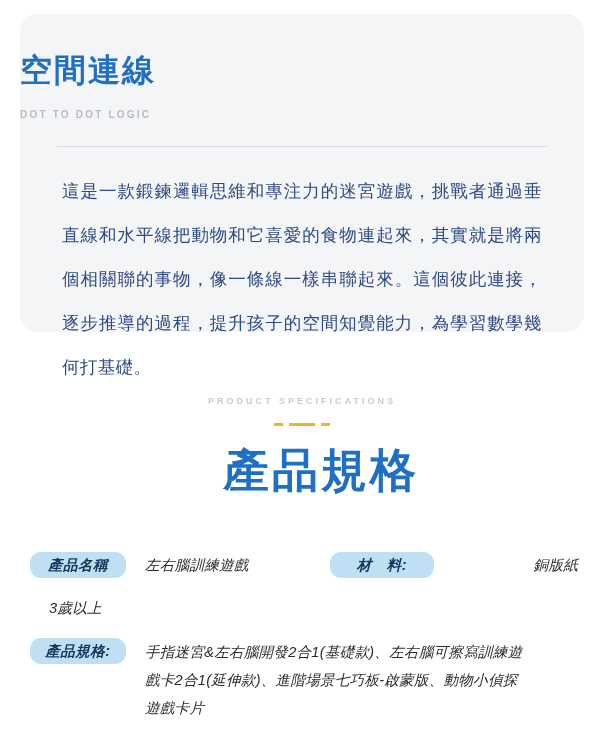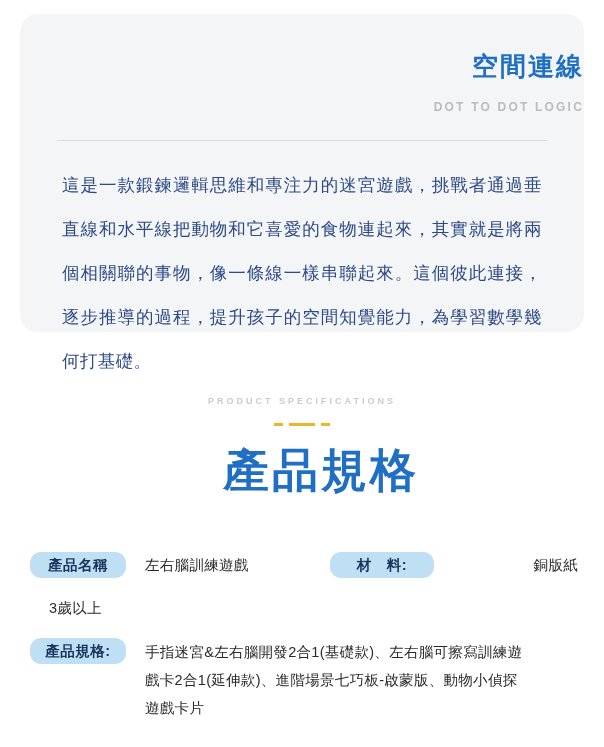--- a/index.html
+++ b/index.html
@@ -18,31 +18,31 @@
   .intro-card {
     position: absolute;
     left: 20px;
     top: 14px;
     width: 564px;
     height: 318px;
     background: #f4f5f6;
     border-radius: 18px;
   }
   .intro-title {
-    text-align: right;
+    text-align: left;
     color: #1f6fc4;
-    font-size: 26px;
+    font-size: 32px;
     font-weight: bold;
     letter-spacing: 2px;
     padding-top: 35px;
   }
   .intro-subtitle {
-    text-align: right;
+    text-align: left;
     color: #b9bcc0;
-    font-size: 12px;
+    font-size: 10px;
     letter-spacing: 2.2px;
     font-weight: bold;
     padding-top: 16px;
   }
   .intro-rule {
     width: 490px;
     height: 1px;
     background: #d9dbde;
     margin: 26px auto 0 auto;
   }
@@ -100,20 +100,21 @@
   .spec-table {
     position: absolute;
     left: 30px;
     top: 552px;
     width: 548px;
   }
   .spec-row {
     display: flex;
     align-items: flex-start;
     margin-bottom: 17px;
+    font-style: italic;
   }
   .cell {
     display: flex;
     align-items: flex-start;
   }
   .pill {
     background: #bfe0f4;
     color: #17365d;
     font-size: 14.5px;
     font-weight: bold;

